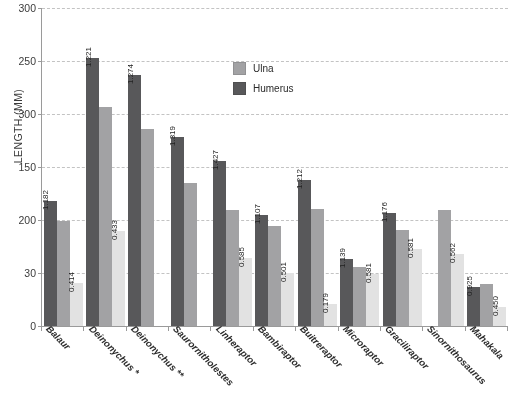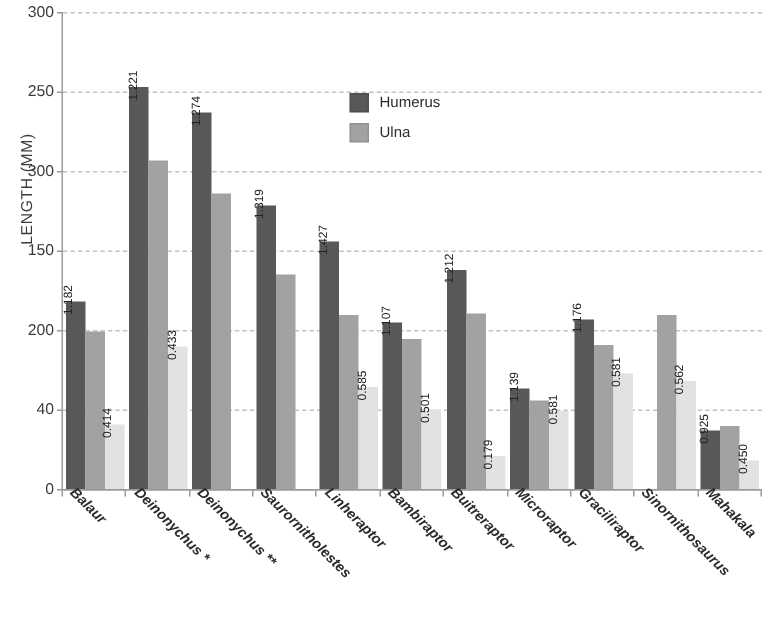--- a/index.html
+++ b/index.html
@@ -126,21 +126,21 @@
 <div id="chart-root">
 
   <div class="y-axis-title">LENGTH (MM)</div>
 
   <div class="plot" id="plot">
     <div id="gridlines">
         <div class="gridline zero" style="top: 318px;"></div>
         <div class="ytick" style="top: 318px;">0</div>
         <div class="ytickmark" style="top: 318px;"></div>
         <div class="gridline" style="top: 265px;"></div>
-        <div class="ytick" style="top: 265px;">40</div>
+        <div class="ytick" style="top: 265px;">30</div>
         <div class="ytickmark" style="top: 265px;"></div>
         <div class="gridline" style="top: 212px;"></div>
         <div class="ytick" style="top: 212px;">200</div>
         <div class="ytickmark" style="top: 212px;"></div>
         <div class="gridline" style="top: 159px;"></div>
         <div class="ytick" style="top: 159px;">150</div>
         <div class="ytickmark" style="top: 159px;"></div>
         <div class="gridline" style="top: 106px;"></div>
         <div class="ytick" style="top: 106px;">300</div>
         <div class="ytickmark" style="top: 106px;"></div>
@@ -269,22 +269,22 @@
       <div class="xtickmark" style="left: 338.909px;"></div>
       <div class="xlabel" style="left: 388.455px;">Sinornithosaurus</div>
       <div class="xtickmark" style="left: 381.273px;"></div>
       <div class="xlabel" style="left: 430.818px;">Mahakala</div>
       <div class="xtickmark" style="left: 423.636px;"></div>
       <div class="xtickmark" style="left: 466px;"></div>
     </div>
 
   <div class="legend" id="legend">
       <div class="legend-row">
+        <span class="swatch" style="background: rgb(162, 162, 164);"></span>
+        <span class="legend-label">Ulna</span>
+      </div>
+      <div class="legend-row">
         <span class="swatch" style="background: rgb(88, 88, 90);"></span>
         <span class="legend-label">Humerus</span>
       </div>
-      <div class="legend-row">
-        <span class="swatch" style="background: rgb(162, 162, 164);"></span>
-        <span class="legend-label">Ulna</span>
-      </div>
     </div>
 
 </div>
 
 </body></html>

